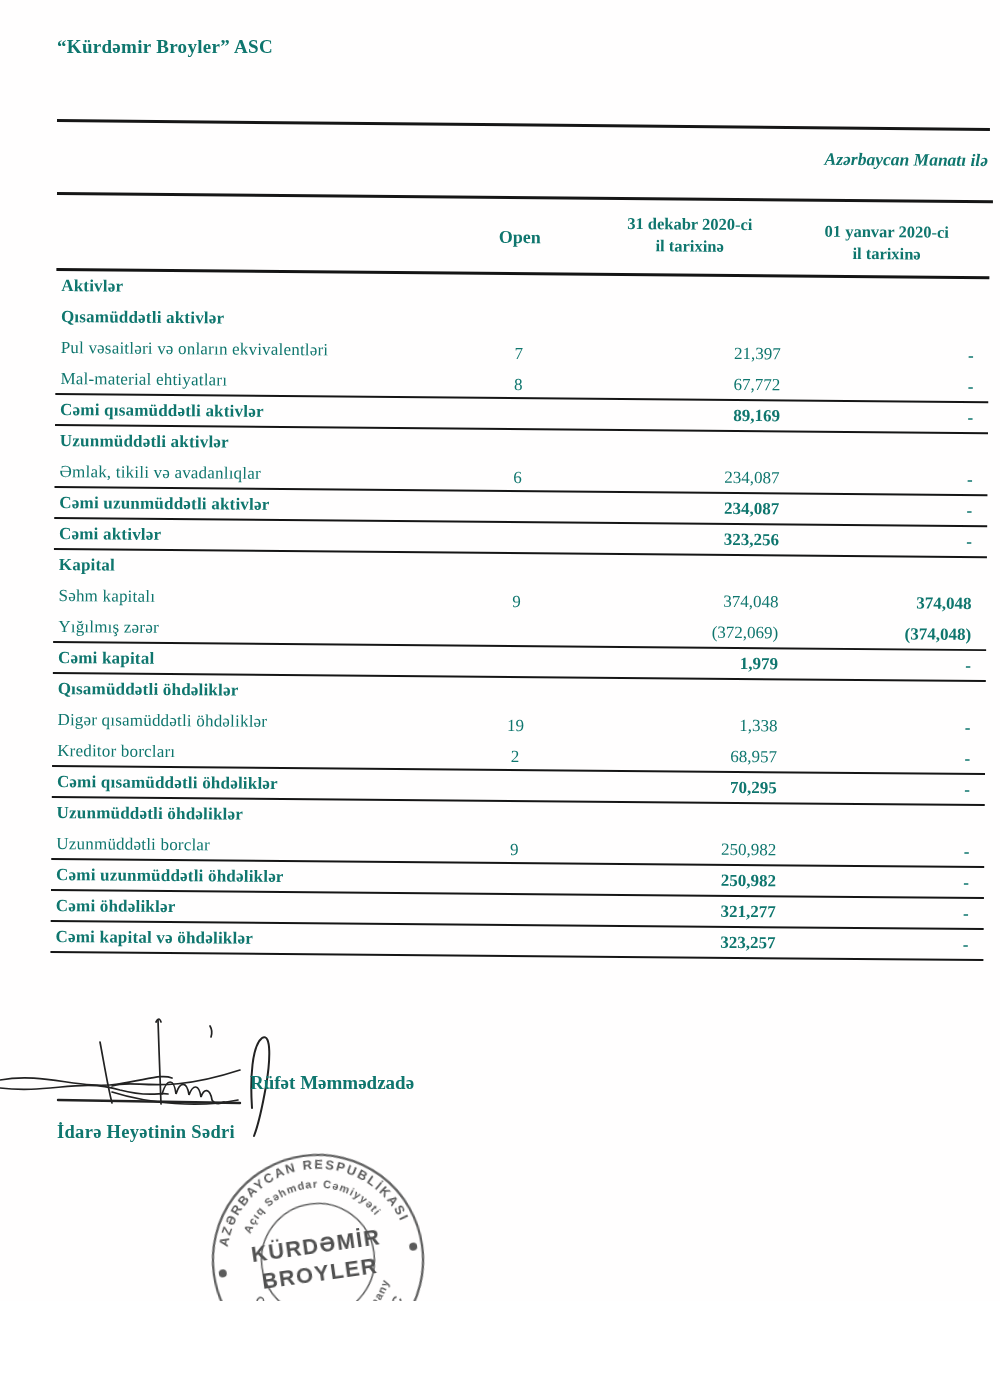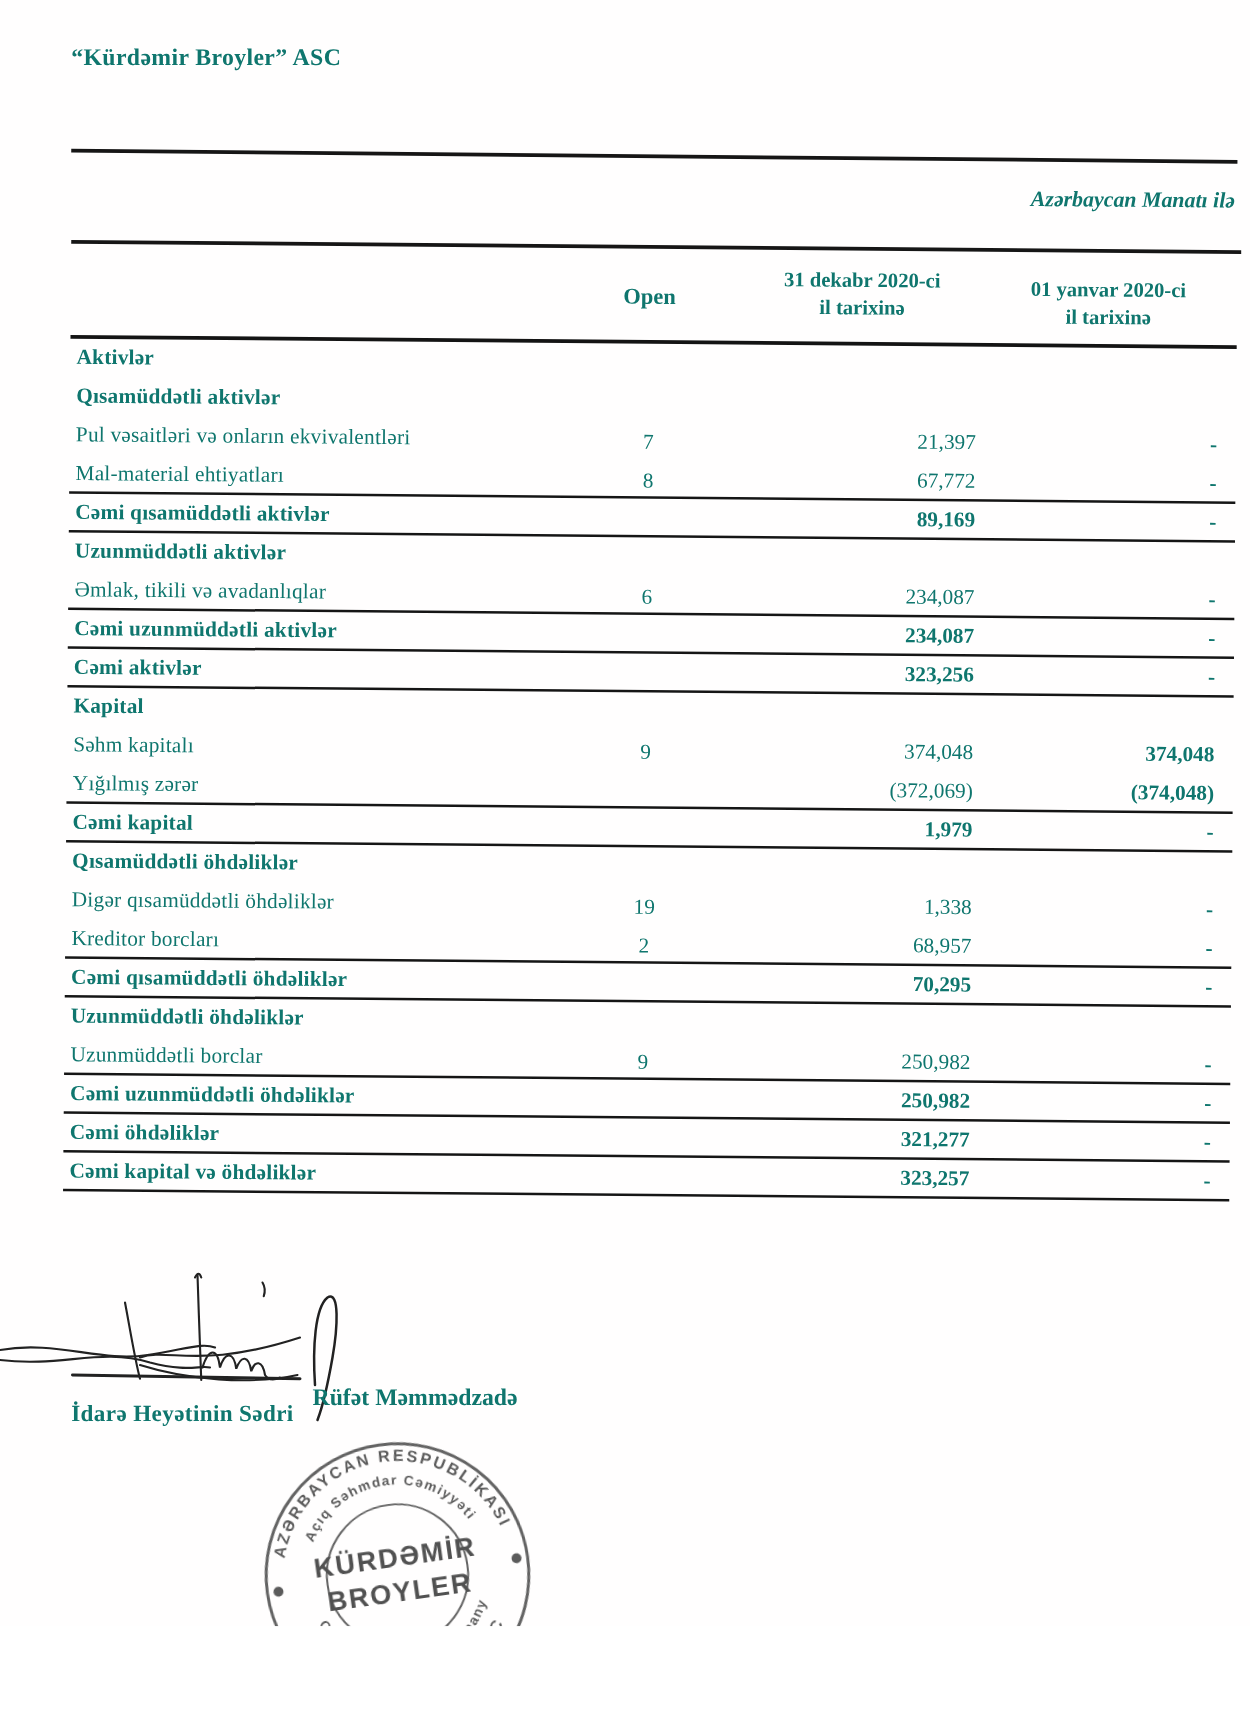--- a/index.html
+++ b/index.html
@@ -27,21 +27,21 @@
   .row.rule-below{border-bottom:2px solid #151515;}
   .row .c{box-sizing:border-box;}
   .row .label{width:418px;padding-left:5px;letter-spacing:.2px;}
   .row .note{width:90px;text-align:center;padding-top:3px;line-height:27px;}
   .row .v1{width:217px;text-align:right;}
   .row .v2{width:193px;text-align:right;font-weight:700;}
   .row.section .label{font-weight:700;}
   .row.total .label,.row.total .v1{font-weight:700;}
 
   .sig-svg{left:0;top:1008px;}
-  .sig-name{left:250px;top:1072px;font-size:19px;font-weight:700;margin-top:36px;}
+  .sig-name{left:250px;top:1072px;font-size:19px;font-weight:700;}
   .sig-role{left:57px;top:1122px;font-size:18.5px;font-weight:700;letter-spacing:.3px;}
 
   .stamp{left:204px;top:1146px;width:228px;height:228px;transform:rotate(-8deg);
     filter:blur(0.3px);opacity:.92;}
   .stamp text{font-family:"Liberation Sans","DejaVu Sans",sans-serif;fill:#4e4e4e;}
   .stamp .arc-outer{font-size:13px;font-weight:700;letter-spacing:2px;}
   .stamp .arc-inner{font-size:11px;font-weight:700;letter-spacing:1.2px;}
   .stamp .center-t{font-size:22px;font-weight:700;letter-spacing:1.5px;fill:#434343;}
 </style>
 </head>

